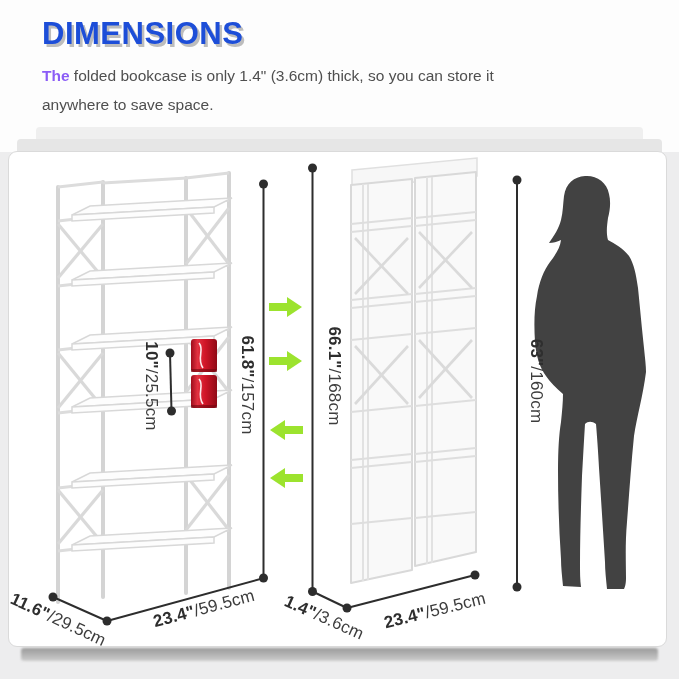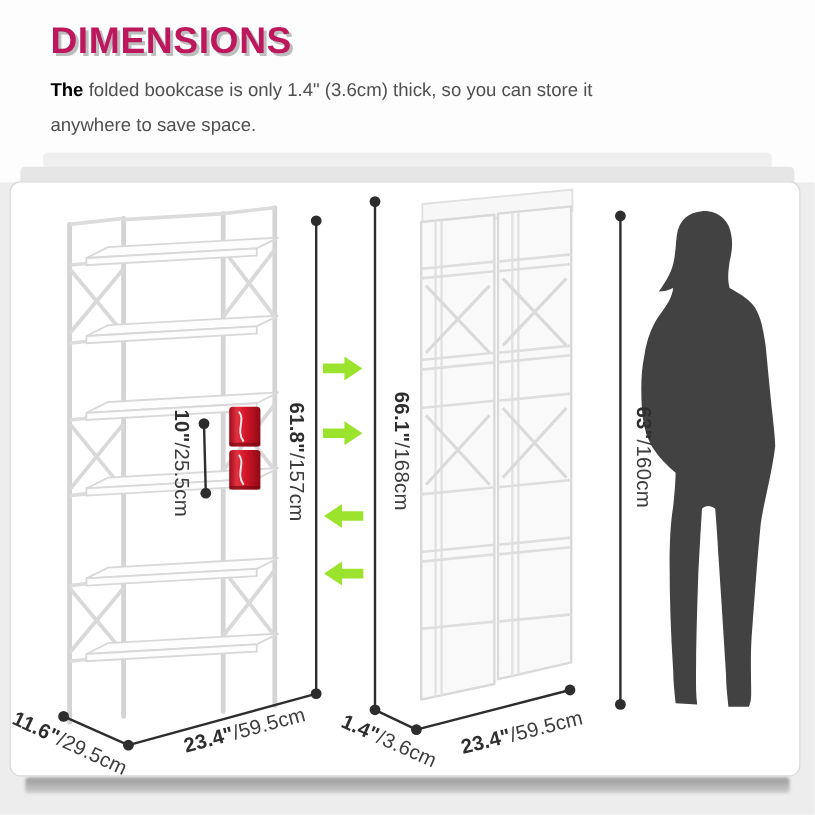--- a/index.html
+++ b/index.html
@@ -1,22 +1,22 @@
 <!DOCTYPE html>
 <html><head>
 <meta charset="utf-8">
 <style>
   html,body{margin:0;padding:0;width:679px;height:679px;overflow:hidden;
     font-family:"Liberation Sans","DejaVu Sans",sans-serif;background:#fdfdfd;position:relative;}
   .abs{position:absolute;}
   
   #page-title{left:42px;top:16px;font-size:31px;font-weight:800;letter-spacing:.5px;
-    color:#be185d;text-shadow:2.5px 2.5px 0 #bdbdbd;}
+    color:#1d4ed8;text-shadow:2.5px 2.5px 0 #bdbdbd;}
   #lead{left:42px;top:62px;width:520px;font-size:15.5px;line-height:1.85;color:#4f4f4f;}
-  #lead b{color:#000000;}
+  #lead b{color:#8b5cf6;}
   
   #backdrop{left:0;top:152px;width:679px;height:527px;background:#ededee;}
   #strip-top{left:36px;top:127px;width:607px;height:13px;background:#efefef;border-radius:4px 4px 0 0;}
   #strip-mid{left:17px;top:139px;width:645px;height:13px;background:#e6e6e6;border-radius:4px 4px 0 0;}
   #card{left:8px;top:151px;width:659px;height:496px;background:#ffffff;border:1px solid #dadada;
     border-radius:9px;box-sizing:border-box;z-index:2;}
   #card-shadow{left:21px;top:648px;width:637px;height:13px;border-radius:3px;
     background:linear-gradient(180deg,#9a9a9a,#cdcdcd);filter:blur(1.2px);z-index:1;}
   .illus{z-index:3;}
   #dim-overlay{left:0;top:0;width:679px;height:679px;z-index:4;pointer-events:none;}

